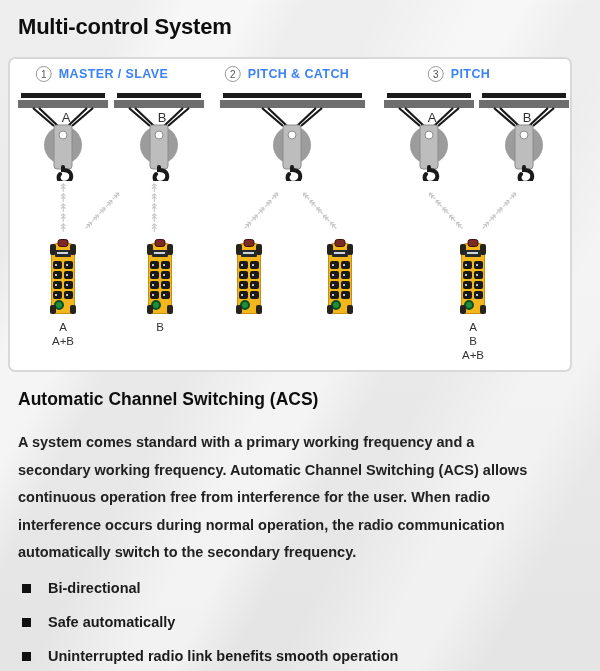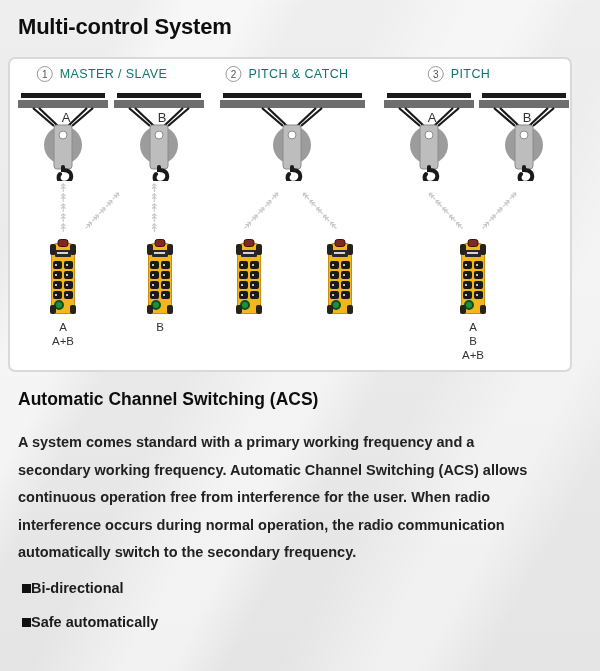--- a/index.html
+++ b/index.html
@@ -30,21 +30,21 @@
   }
   .sec-head {
     position:absolute; top:7px; transform:translateX(-50%);
     display:flex; align-items:center; gap:7px; white-space:nowrap;
   }
   .num-circle {
     width:16px; height:16px; border:1px solid #9a9a9a; border-radius:50%;
     display:flex; align-items:center; justify-content:center;
     font-size:10px; color:#555; flex:0 0 auto;
   }
-  .sec-label { font-size:12.5px; font-weight:400; color:#0f766e; letter-spacing:0.4px; }
+  .sec-label { font-size:12.5px; font-weight:700; color:#3b82f6; letter-spacing:0.4px; }
 
   .hoist { position:absolute; top:34px; }
 
   .signal {
     position:absolute; width:16px; text-align:center;
     font-family:"DejaVu Sans", sans-serif;
     font-size:12px; line-height:10px; color:#c6c6c6;
     white-space:pre-line; transform:translate(-50%,-50%);
     user-select:none;
   }
@@ -76,21 +76,21 @@
   }
 
   
   .acs-heading { left:18px; top:389px; font-size:17.5px; font-weight:700; color:#0e0e0e; }
   .acs-body {
     left:18px; top:429px; width:560px;
     font-size:14.5px; font-weight:700; color:#222;
     line-height:27.5px; white-space:pre-line;
   }
   .bullets { left:22px; top:578px; }
-  .bullet-item { display:flex; align-items:center; margin-bottom:14px; height:20px; }
+  .bullet-item { display:flex; align-items:center; gap:17px; margin-bottom:14px; height:20px; }
   .bullet-square { width:9px; height:9px; background:#111; flex:0 0 auto; }
   .bullet-text { font-size:14.5px; font-weight:700; color:#1b1b1b; }
 </style>
 </head>
 <body>
 
 <div class="stage">
 
   <div class="z page-title">Multi-control System</div>
 
@@ -317,15 +317,19 @@
 
   <div class="z bullets">
     <div class="bullet-item">
       <span class="bullet-square"></span>
       <span class="bullet-text">Bi-directional</span>
     </div>
     <div class="bullet-item">
       <span class="bullet-square"></span>
       <span class="bullet-text">Safe automatically</span>
     </div>
+    <div class="bullet-item">
+      <span class="bullet-square"></span>
+      <span class="bullet-text">Uninterrupted radio link benefits smooth operation</span>
+    </div>
   </div>
 
 </div>
 
 </body></html>

